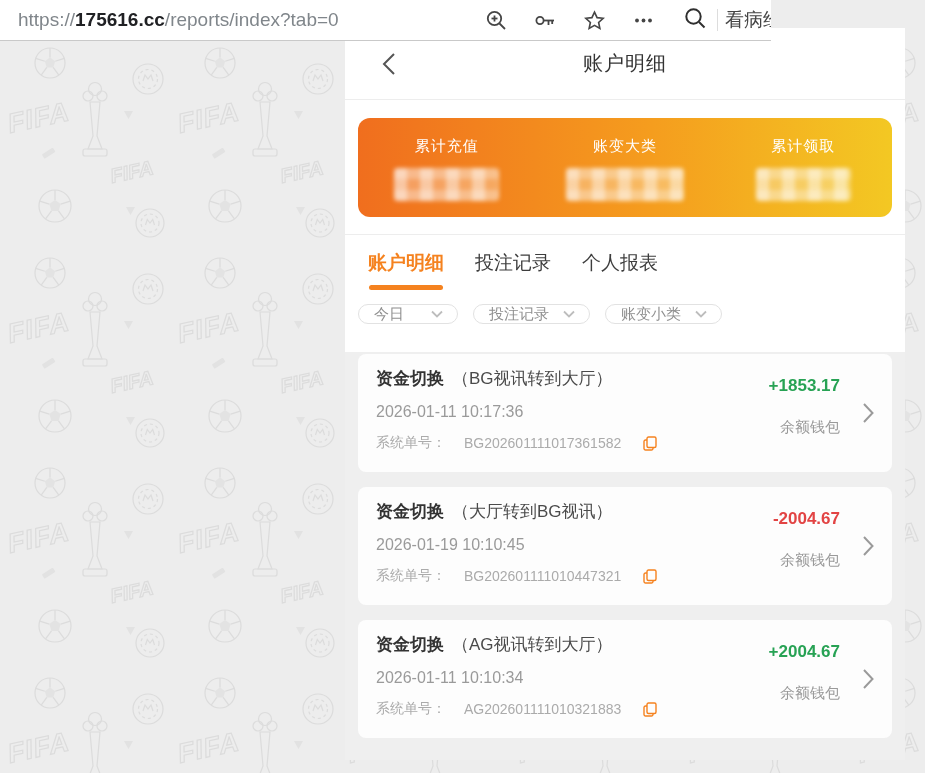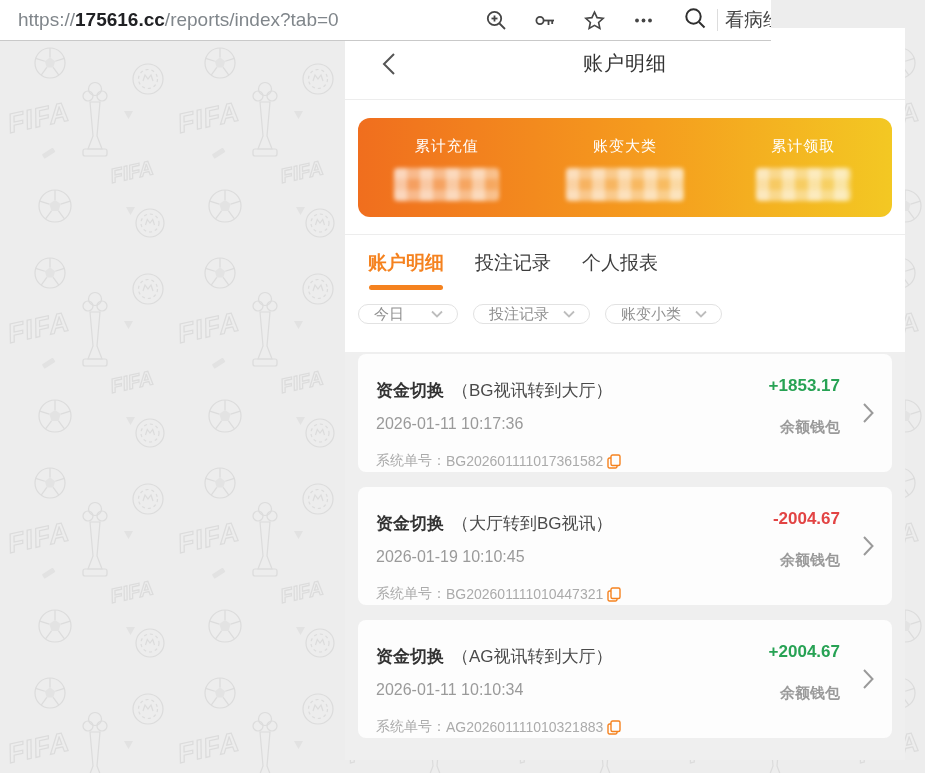--- a/index.html
+++ b/index.html
@@ -53,30 +53,30 @@
 
   .filter-row { background:#fff; height:59px; padding:11px 13px 0; display:flex; gap:15px; }
   .pill { height:20px; border:1px solid #e2e2e2; border-radius:18px; background:#fff;
     display:flex; align-items:center; justify-content:space-between; padding:0 14px 0 15px;
     font-size:15px; color:#8f8f8f; cursor:pointer; }
   .pill.p1 { width:100px; } .pill.p2, .pill.p3 { width:117px; }
 
   .list-area { flex:1; background:#efefef; padding:2px 13px 0; display:flex;
     flex-direction:column; gap:15px; overflow:hidden; }
   .tx-card { background:#fdfdfd; border-radius:8px; height:118px; position:relative;
-    padding:25px 18px 0; cursor:pointer; }
+    padding:13px 18px 0; cursor:pointer; }
   .tx-titlerow { font-size:17px; color:#3a3a3a; }
   .tx-title { font-weight:700; color:#333; margin-right:8px; }
   .tx-subtitle { color:#4a4a4a; }
   .tx-date { font-size:16px; color:#9a9a9a; margin-top:13px; }
-  .tx-orderrow { font-size:14px; color:#ababab; margin-top:19px; display:flex; align-items:center; gap:4px; }
+  .tx-orderrow { font-size:14px; color:#ababab; margin-top:13px; display:flex; align-items:center; gap:22px; }
   .tx-amount { position:absolute; right:52px; top:22px; font-size:17px; font-weight:600; }
   .tx-amount.pos { color:var(--pos); }
   .tx-amount.neg { color:var(--neg); }
-  .tx-wallet { position:absolute; right:52px; top:64px; font-size:15px; color:#9a9a9a;font-weight:bold; }
+  .tx-wallet { position:absolute; right:52px; top:64px; font-size:15px; color:#9a9a9a; }
   .tx-chevron { position:absolute; right:18px; top:50%; margin-top:-10px; }
 </style>
 </head>
 <body>
 
 <div class="topbar">
   <div class="url"><span>https://</span><b>175616.cc</b><span>/reports/index?tab=0</span></div>
   <div class="bar-icons">
     <span>
       <svg width="23" height="23" viewBox="0 0 23 23" fill="none" stroke="#454545" stroke-width="1.8">

